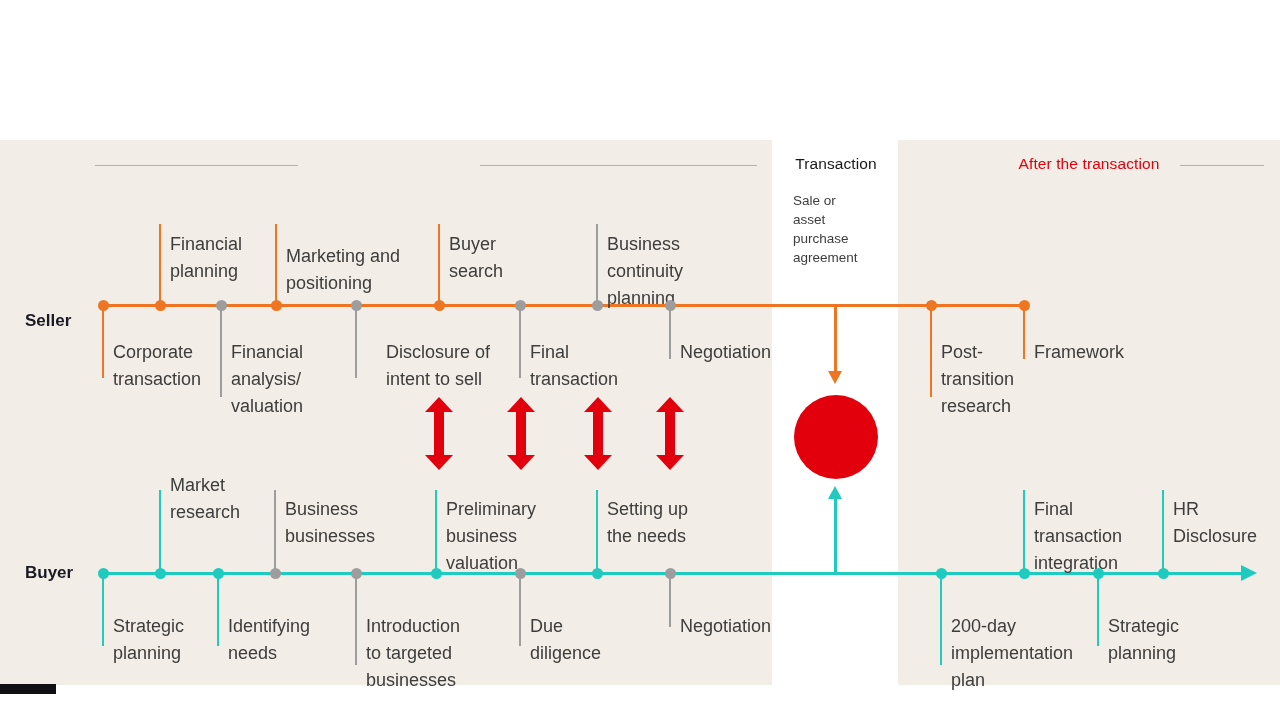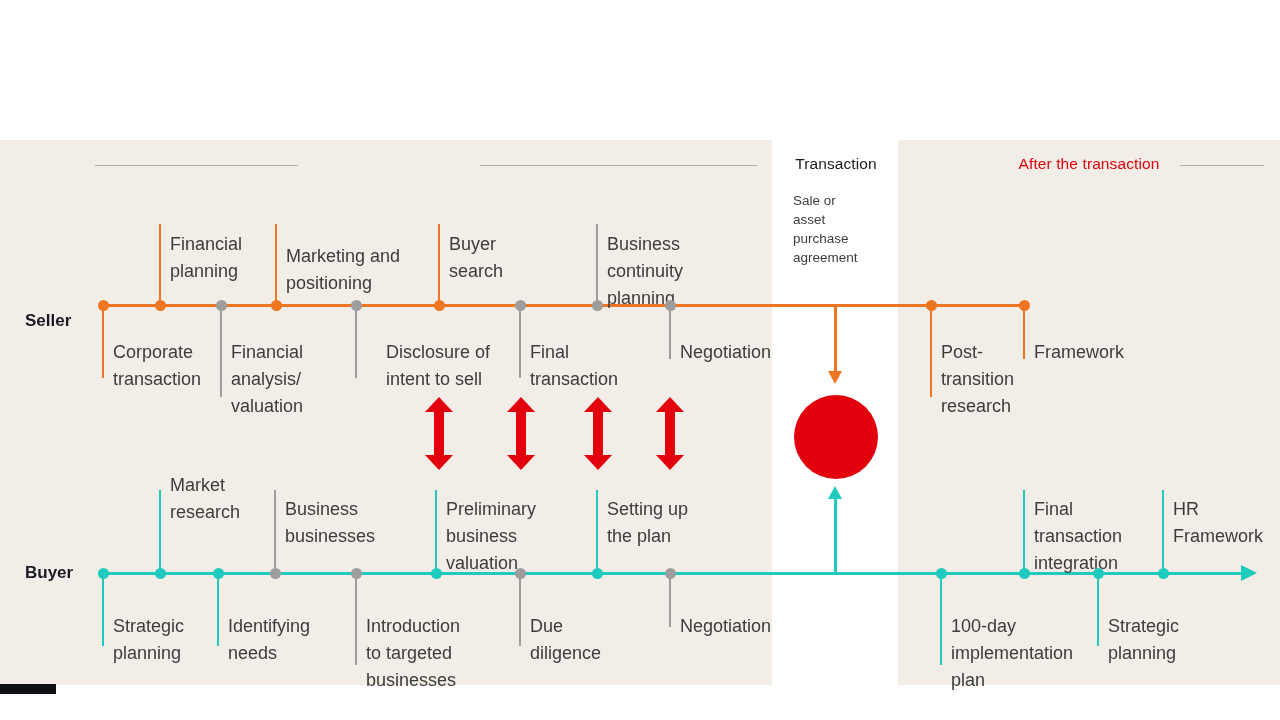--- a/index.html
+++ b/index.html
@@ -157,42 +157,42 @@
       <div class="ms-label" style="left: 446px; top: 496px;">Preliminary
 business
 valuation</div>
       <div class="tick" style="left: 519px; background: rgb(157, 157, 157); top: 573.5px; height: 72px;"></div>
       <div class="dot" style="left: 514.5px; top: 568px; background: rgb(157, 157, 157);"></div>
       <div class="ms-label" style="left: 530px; top: 613px;">Due
 diligence</div>
       <div class="tick" style="left: 596px; background: rgb(30, 203, 190); top: 489.5px; height: 84px;"></div>
       <div class="dot" style="left: 591.5px; top: 568px; background: rgb(30, 203, 190);"></div>
       <div class="ms-label" style="left: 607px; top: 496px;">Setting up
-the plan</div>
+the needs</div>
       <div class="tick" style="left: 669px; background: rgb(157, 157, 157); top: 573.5px; height: 53px;"></div>
       <div class="dot" style="left: 664.5px; top: 568px; background: rgb(157, 157, 157);"></div>
       <div class="ms-label" style="left: 680px; top: 613px;">Negotiation</div>
       <div class="tick" style="left: 940px; background: rgb(30, 203, 190); top: 573.5px; height: 91px;"></div>
       <div class="dot" style="left: 935.5px; top: 568px; background: rgb(30, 203, 190);"></div>
-      <div class="ms-label" style="left: 951px; top: 613px;">100-day
+      <div class="ms-label" style="left: 951px; top: 613px;">200-day
 implementation
 plan</div>
       <div class="tick" style="left: 1023px; background: rgb(30, 203, 190); top: 489.5px; height: 84px;"></div>
       <div class="dot" style="left: 1018.5px; top: 568px; background: rgb(30, 203, 190);"></div>
       <div class="ms-label" style="left: 1034px; top: 496px;">Final
 transaction
 integration</div>
       <div class="tick" style="left: 1097px; background: rgb(30, 203, 190); top: 573.5px; height: 72px;"></div>
       <div class="dot" style="left: 1092.5px; top: 568px; background: rgb(30, 203, 190);"></div>
       <div class="ms-label" style="left: 1108px; top: 613px;">Strategic
 planning</div>
       <div class="tick" style="left: 1162px; background: rgb(30, 203, 190); top: 489.5px; height: 84px;"></div>
       <div class="dot" style="left: 1157.5px; top: 568px; background: rgb(30, 203, 190);"></div>
       <div class="ms-label" style="left: 1173px; top: 496px;">HR
-Framework</div>
+Disclosure</div>
     </div>
 
   <div class="down-shaft"></div>
   <div class="down-head"></div>
   <div class="big-circle"></div>
   <div class="up-shaft"></div>
   <div class="up-head"></div>
 
   <div id="red-arrows">
       <div class="dbl" style="left: 425px;">

